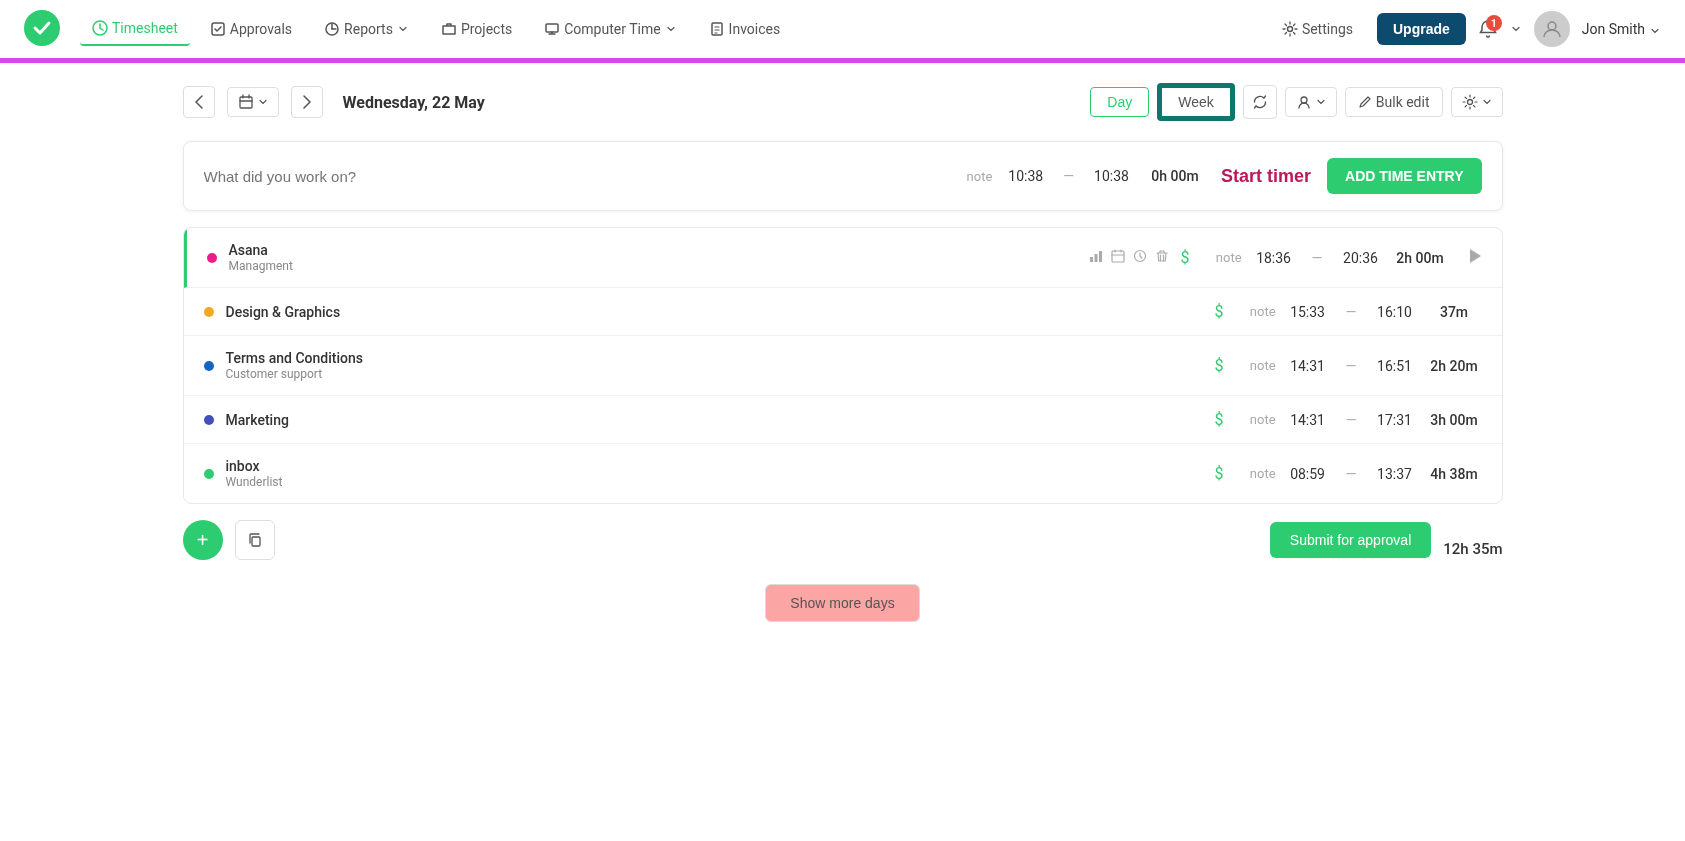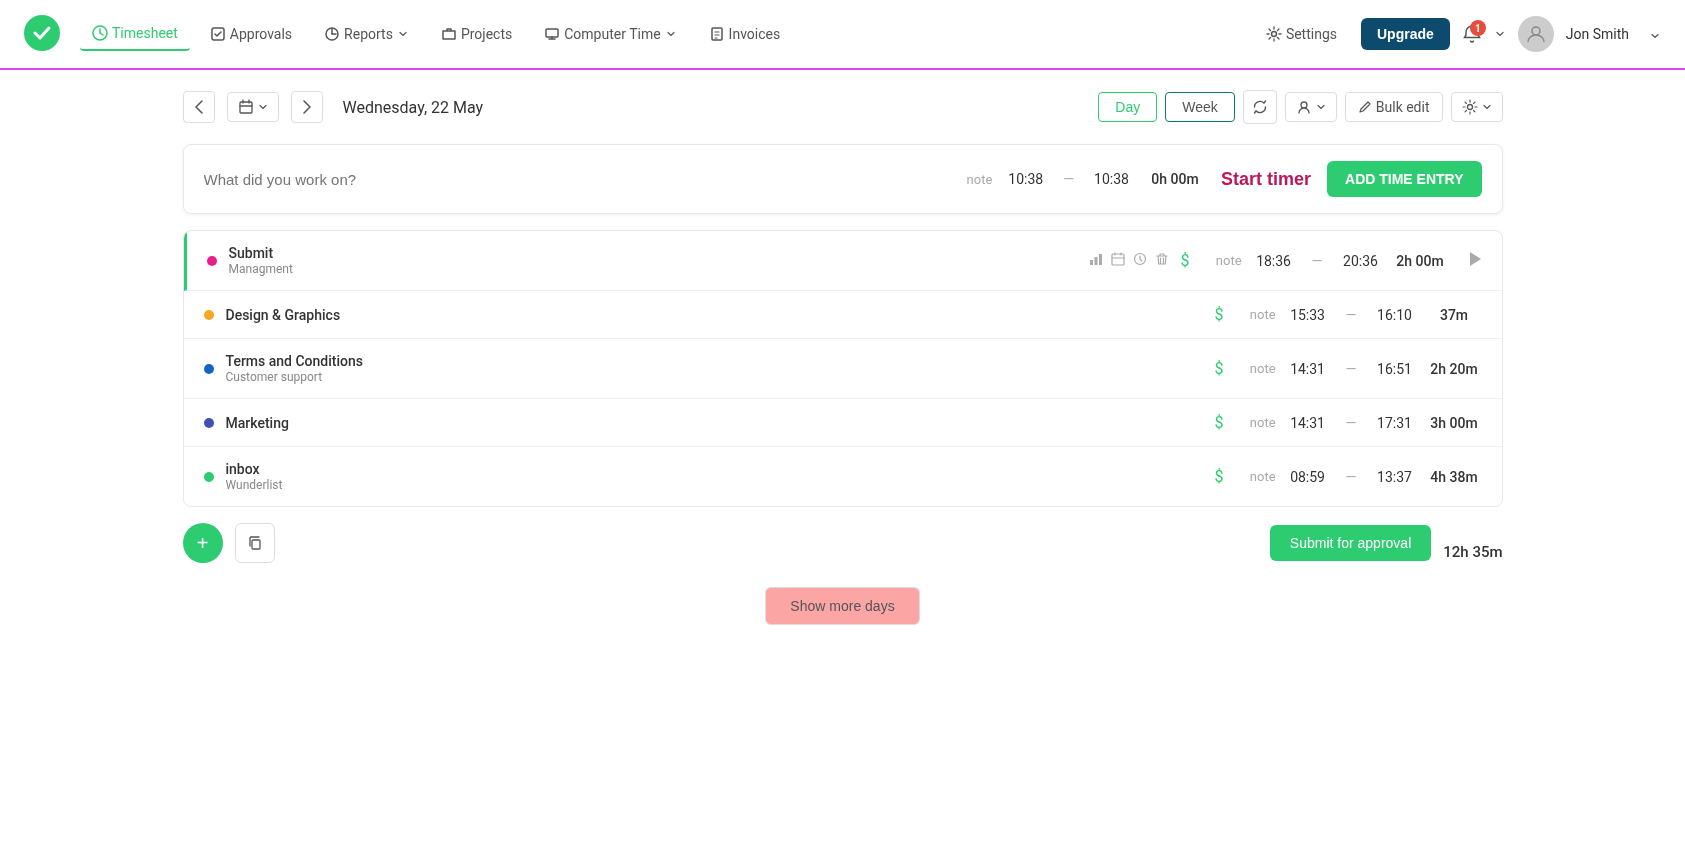--- a/index.html
+++ b/index.html
@@ -1,37 +1,37 @@
 <!DOCTYPE html>
 <html><head>
   <meta charset="utf-8">
   <style>
     * { box-sizing: border-box; margin: 0; padding: 0; }
     body { font-family: -apple-system, BlinkMacSystemFont, 'Segoe UI', Roboto, sans-serif; background: #fff; color: #333; font-size: 14px; }
 
     
     .navbar {
-      display: flex; align-items: center; height: 70px;
-      border-bottom: 2px solid #d946ef; padding: 0 24px; gap: 8px;
+      display: flex; align-items: center; height: 63px;
+      border-bottom: 5px solid #d946ef; padding: 0 24px; gap: 8px;
     }
     .logo { width: 36px; height: 36px; margin-right: 12px; }
     .nav-item {
       display: flex; align-items: center; gap: 4px;
       padding: 8px 12px; color: #555; cursor: pointer;
       font-size: 14px; border-radius: 4px; white-space: nowrap;
     }
     .nav-item.active { color: #2ecc71; border-bottom: 2px solid #2ecc71; }
     .nav-spacer { flex: 1; }
     .nav-right { display: flex; align-items: center; gap: 12px; }
     .btn-upgrade {
       background: #0c4a6e; color: #fff; border: none; padding: 8px 16px;
       border-radius: 6px; font-weight: 600; cursor: pointer; font-size: 14px;
     }
     .avatar { width: 36px; height: 36px; border-radius: 50%; background: #ccc; display: flex; align-items: center; justify-content: center; }
-    .user-name { color: #333; font-size: 14px; cursor: pointer; display: flex; align-items: flex-end; gap: 20px; }
+    .user-name { color: #333; font-size: 14px; cursor: pointer; display: flex; align-items: flex-end; gap: 4px; }
     .notification-badge {
       position: relative; display: inline-flex; align-items: center; justify-content: center;
     }
     .badge-dot {
       position: absolute; top: -4px; right: -4px;
       width: 16px; height: 16px; background: #e74c3c; border-radius: 50%;
       font-size: 10px; color: #fff; display: flex; align-items: center; justify-content: center;
       font-weight: bold;
     }
 
@@ -43,28 +43,28 @@
     .btn-nav {
       width: 32px; height: 32px; border: 1px solid #ddd; background: #fff;
       border-radius: 4px; cursor: pointer; display: flex; align-items: center; justify-content: center;
       color: #555;
     }
     .date-picker-btn {
       display: flex; align-items: center; gap: 4px;
       border: 1px solid #ddd; background: #fff; border-radius: 4px;
       padding: 6px 10px; cursor: pointer; color: #555;
     }
-    .date-display { font-size: 16px; font-weight: 400; color: #333; margin-left: 8px; }
+    .date-display { font-size: 16px; font-weight: 700; color: #333; margin-left: 8px; }
     .toolbar-right { margin-left: auto; display: flex; align-items: center; gap: 8px; }
     .btn-day {
       padding: 6px 16px; border: 1px solid #2ecc71; border-radius: 4px;
       background: #fff; color: #2ecc71; cursor: pointer; font-size: 14px; font-weight: 500;
     }
     .btn-week {
-      padding: 6px 16px; border: 1px solid #0f766e; border-radius: 4px;
+      padding: 6px 16px; border: 5px solid #0f766e; border-radius: 4px;
       background: #fff; color: #555; cursor: pointer; font-size: 14px;
     }
     .btn-icon {
       width: 34px; height: 34px; border: 1px solid #ddd; background: #fff;
       border-radius: 4px; cursor: pointer; display: flex; align-items: center; justify-content: center;
       color: #555;
     }
     .btn-user-filter {
       display: flex; align-items: center; gap: 4px;
       border: 1px solid #ddd; background: #fff; border-radius: 4px;
@@ -341,21 +341,21 @@
     <span class="duration-display">0h 00m</span>
     <button class="btn-start-timer">Start timer</button>
     <button class="btn-add-entry">ADD TIME ENTRY</button>
   </div>
 
   <div class="entries-container" id="entries-container">
 
   <div class="entry-row active">
       <span class="dot dot-pink"></span>
       <div class="entry-main">
-        <div class="entry-name">Submit</div>
+        <div class="entry-name">Asana</div>
         <div class="entry-sub">Managment</div>
       </div>
 
         <div class="entry-actions">
           <span class="entry-action-icon">
             <svg width="14" height="14" viewBox="0 0 14 14" fill="none">
               <rect x="1" y="8" width="3" height="5" fill="#aaa"></rect>
               <rect x="5.5" y="5" width="3" height="8" fill="#aaa"></rect>
               <rect x="10" y="2" width="3" height="11" fill="#aaa"></rect>
             </svg>

